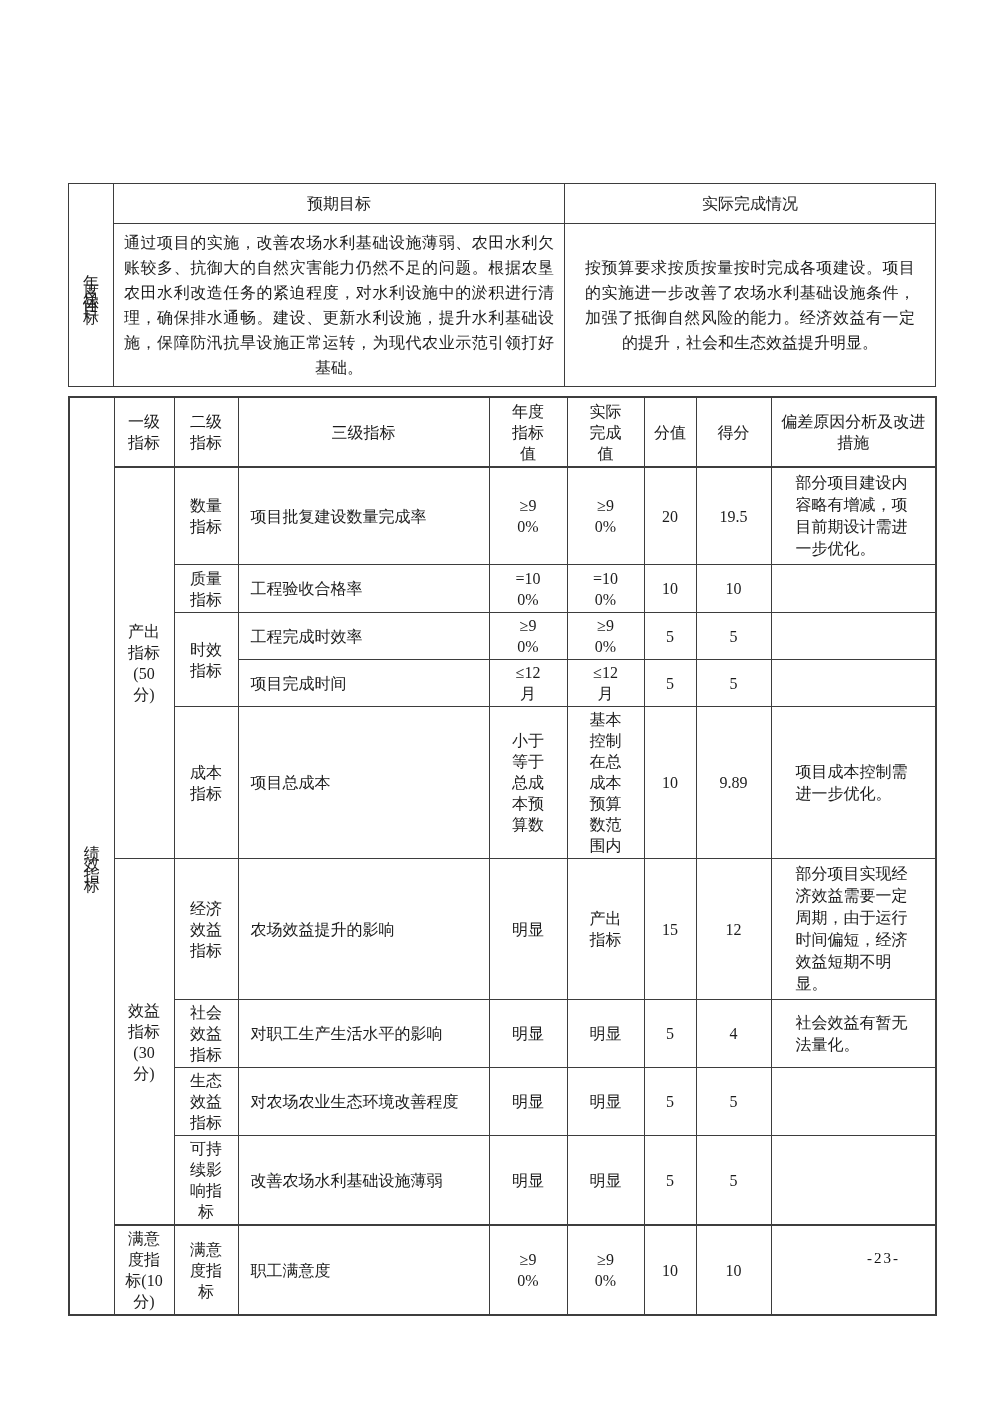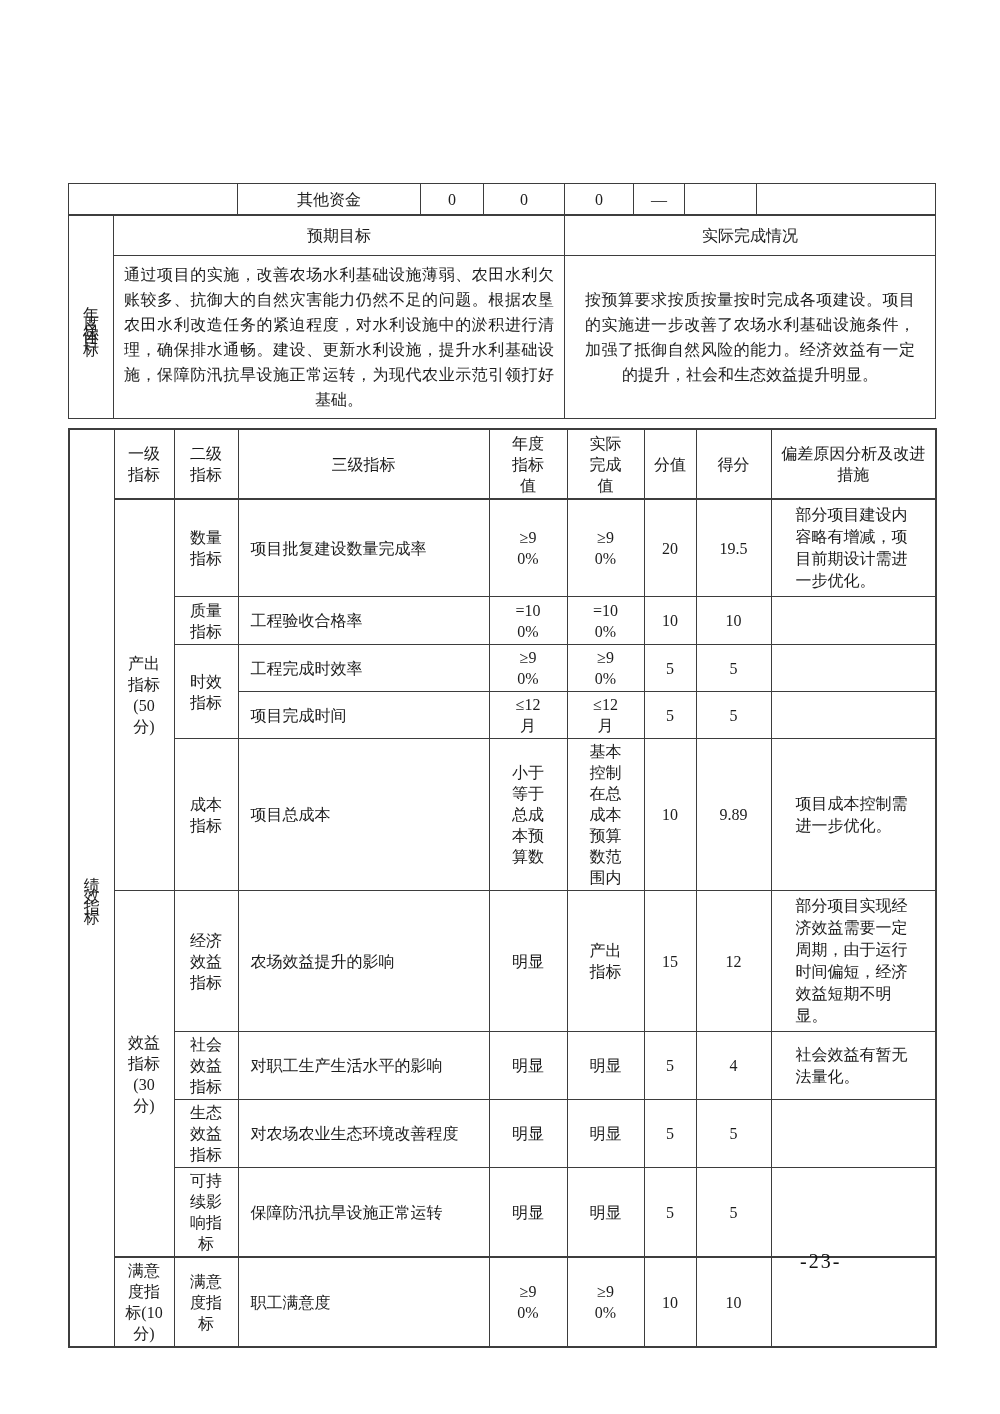--- a/index.html
+++ b/index.html
@@ -80,55 +80,31 @@
     text-align: left;
     padding: 4px 24px;
     line-height: 22px;
   }
 
   .pagenum {
     position: absolute;
     left: 800px;
     top: 1250px;
     width: 100px;
-    text-align: left;
-    font-size: 20px;
+    text-align: right;
+    font-size: 15px;
     letter-spacing: 2px;
     color: #111;
   }
 </style>
 </head>
 <body>
 
 <div class="doc">
 
-  <table class="t1">
-    <colgroup>
-      <col style="width:169px">
-        <col style="width:183px">
-        <col style="width:63px">
-        <col style="width:81px">
-      <col style="width:69px">
-        <col style="width:51px">
-        <col style="width:72px">
-        <col style="width:179px">
-    </colgroup>
-    <tbody>
-        <tr>
-      <td></td>
-      <td>其他资金</td>
-      <td>0</td>
-      <td>0</td>
-      <td>0</td>
-      <td>—</td>
-      <td></td>
-      <td></td>
-    </tr>
-  </tbody>
-    </table>
 
   <table class="t2">
     <colgroup>
       <col style="width:45px">
         <col style="width:451px">
         <col style="width:371px">
     </colgroup>
     <tbody>
         <tr style="height:40px">
       <td rowspan="2" class="vcell">
@@ -248,21 +224,21 @@
       <td class="lft">对农场农业生态环境改善程度</td>
       <td class="w3">明显</td>
       <td class="w3">明显</td>
       <td>5</td>
       <td>5</td>
       <td class="dev"></td>
     </tr>
 
     <tr style="height:88px">
       <td class="w2">可持续影响指标</td>
-      <td class="lft">保障防汛抗旱设施正常运转</td>
+      <td class="lft">改善农场水利基础设施薄弱</td>
       <td class="w3">明显</td>
       <td class="w3">明显</td>
       <td>5</td>
       <td>5</td>
       <td class="dev"></td>
     </tr>
 
     <tr class="lastrow" style="height:80px">
       <td class="w2">满意度指标(10分)</td>
       <td class="w2">满意度指标</td>

